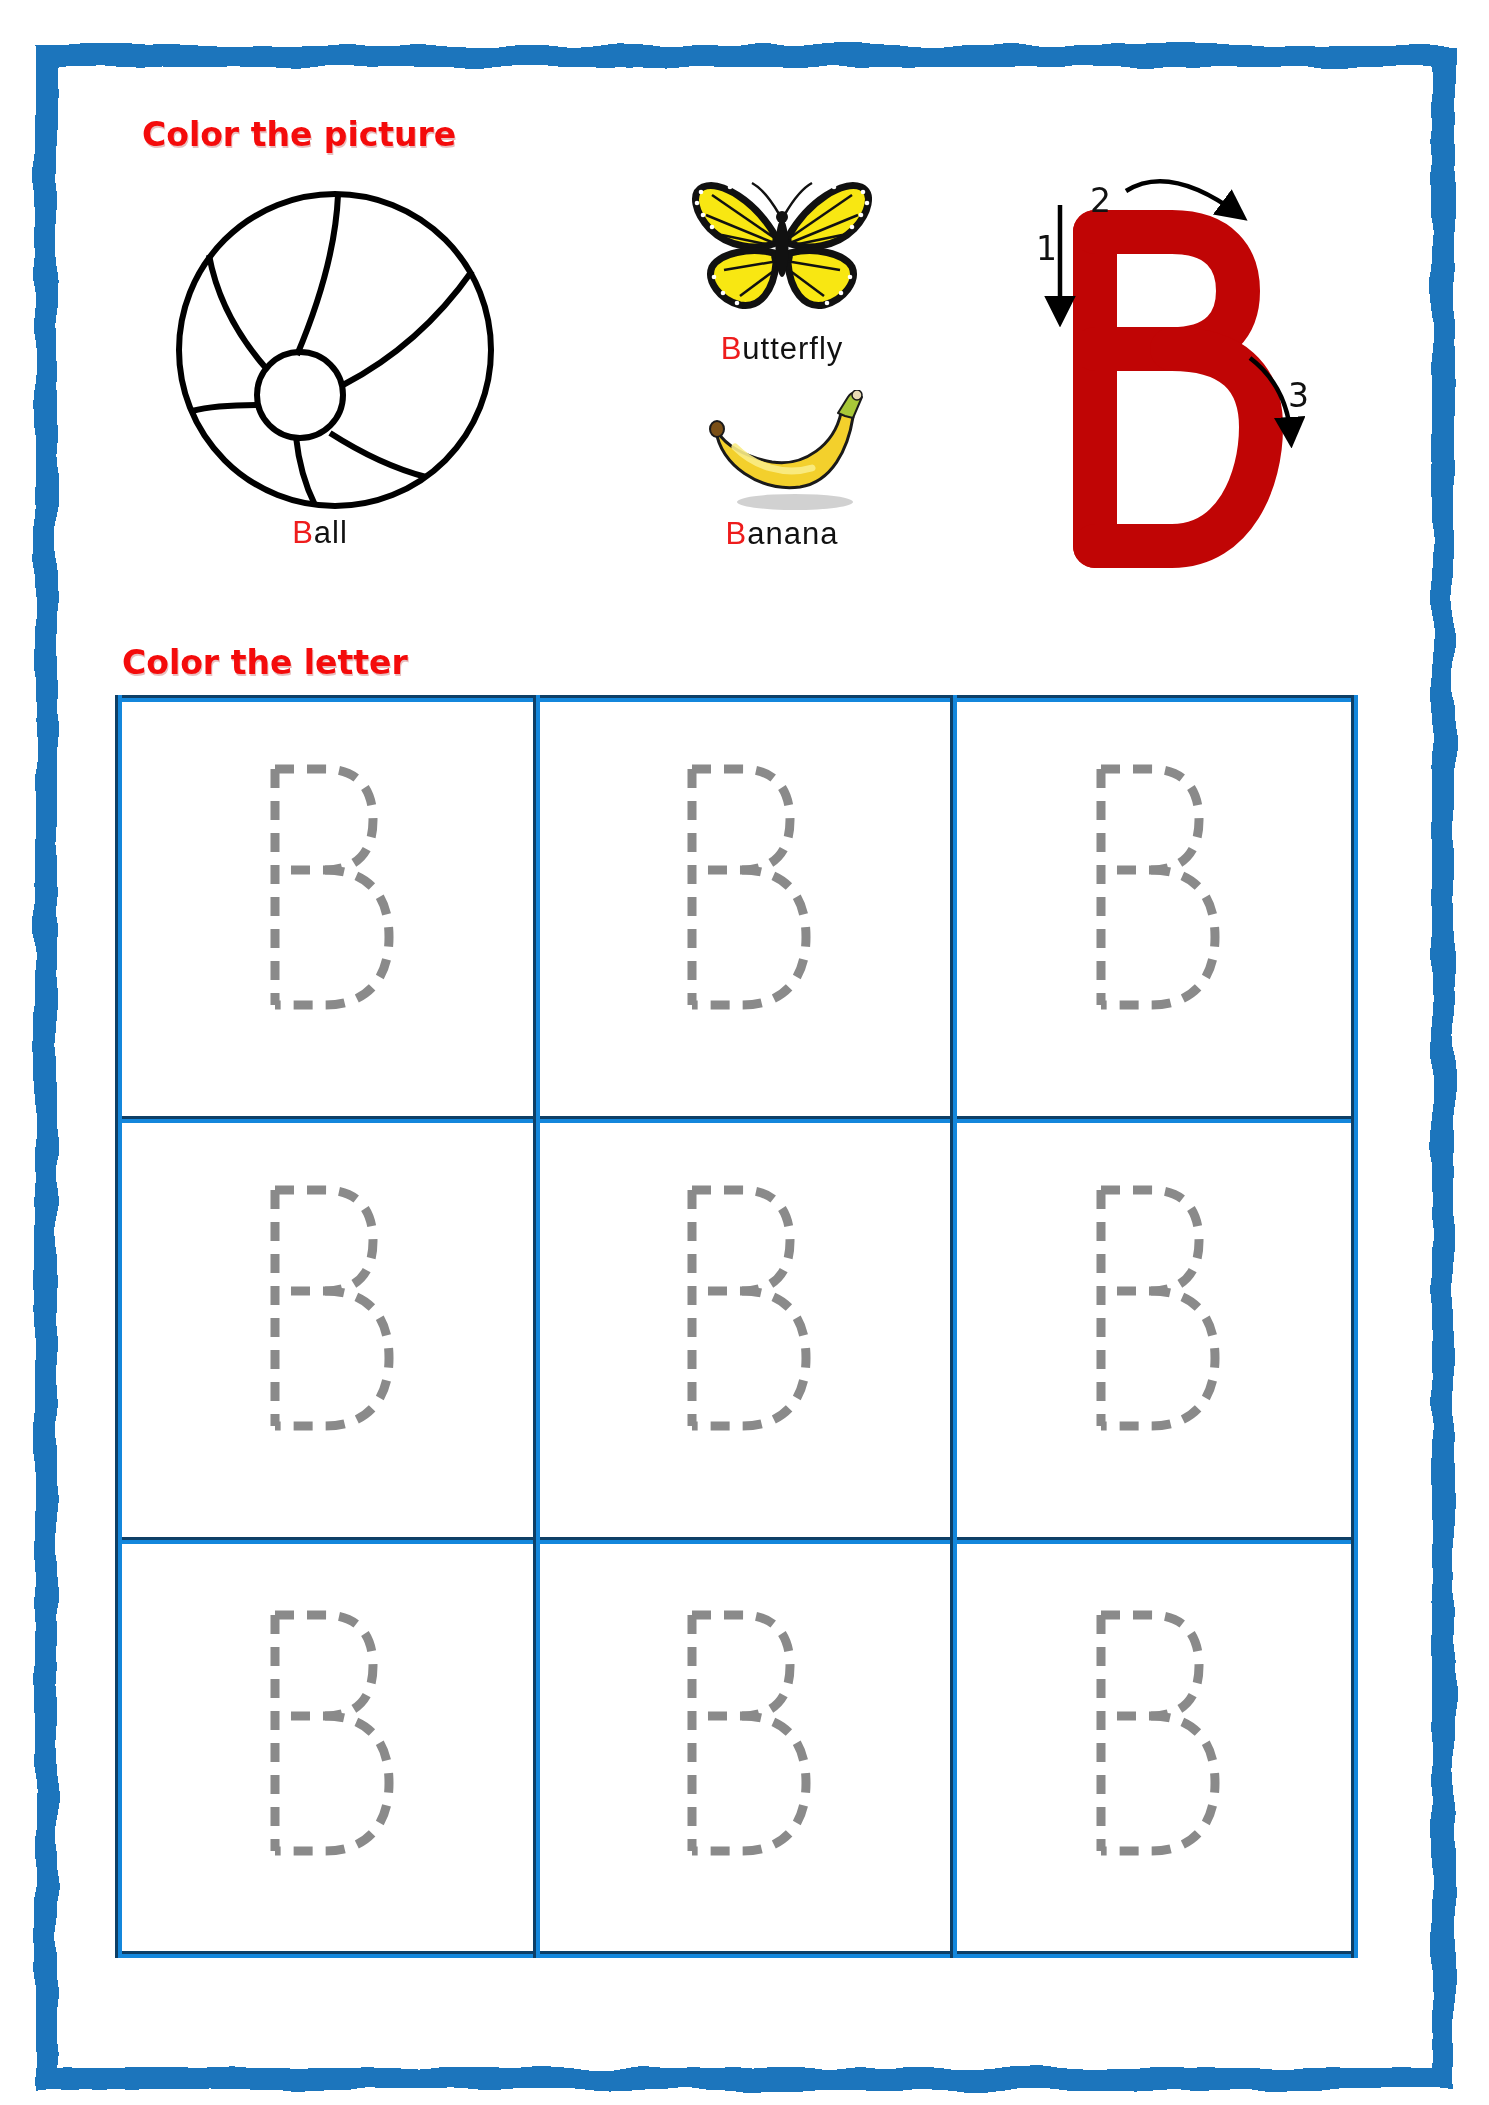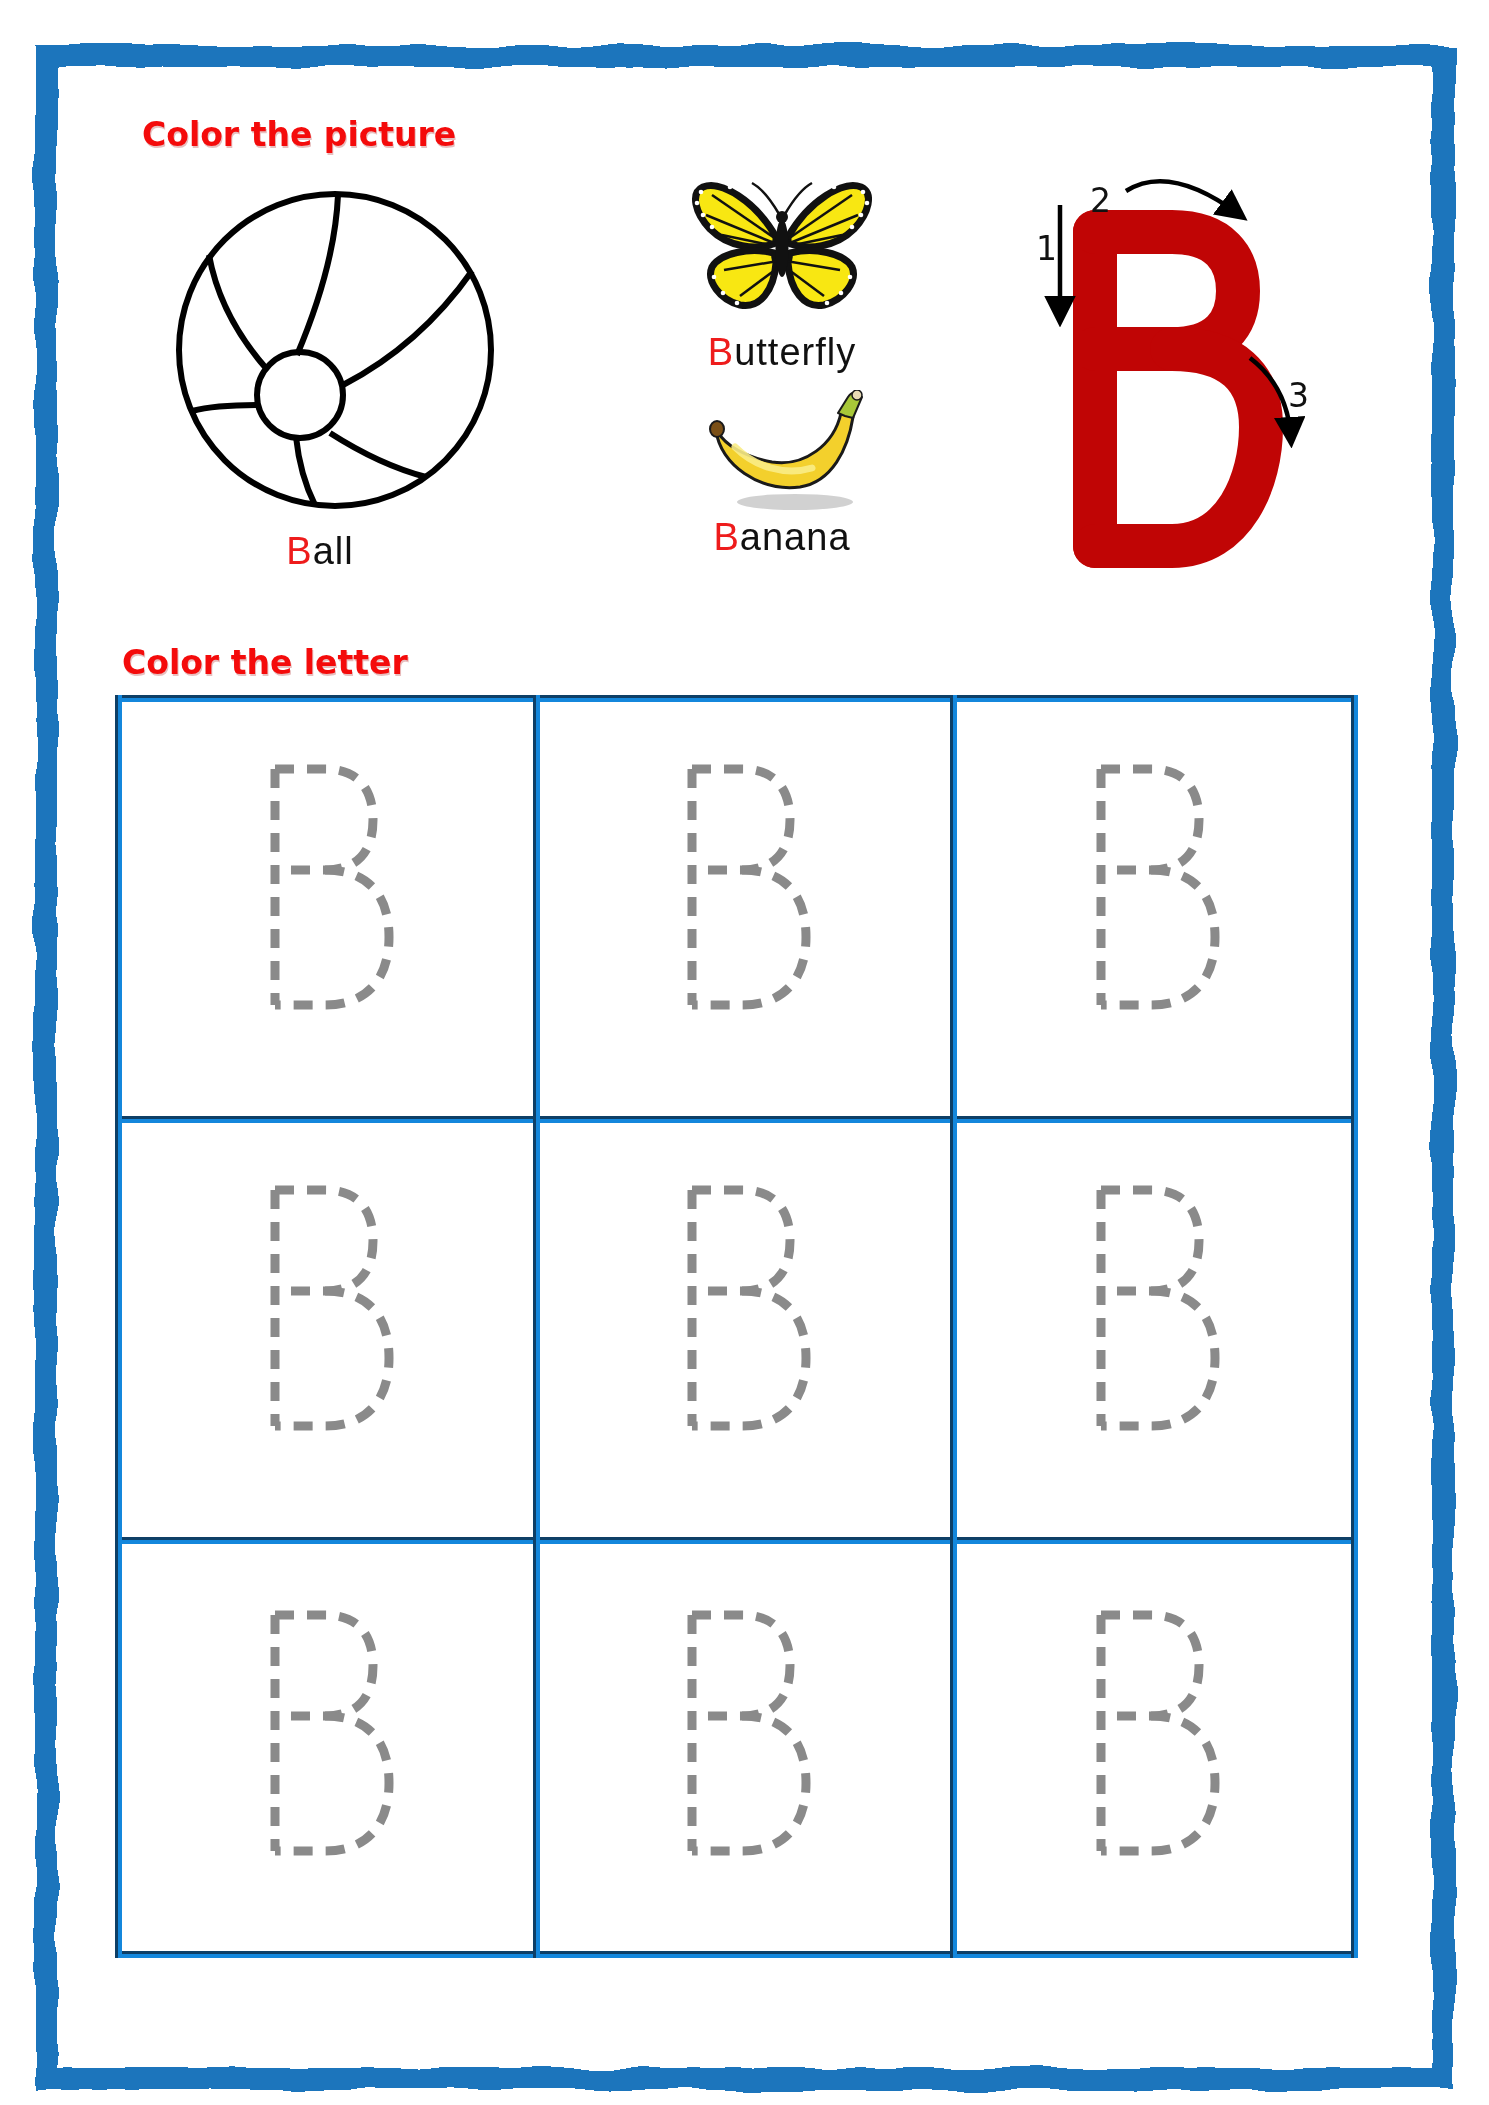--- a/index.html
+++ b/index.html
@@ -1,21 +1,21 @@
 <!DOCTYPE html>
 <html style="--accent-red: #f40b0b; --label-red: #ee1c1c; --letter-red: #c00505; --border-blue: #1b75bc; --grid-blue: #1487dc; --grid-dark: #0e3f66; --trace-gray: #8a8a8a; --butterfly-yellow: #f8e712; --banana-yellow: #f3d02c;"><head>
 <meta charset="utf-8">
 <style>
   html,body{margin:0;padding:0;background:#fff;}
   #page{position:relative;width:1489px;height:2105px;background:#fff;overflow:hidden;
         font-family:"Liberation Sans",sans-serif;margin-top:15px;}
   .abs{position:absolute;}
   .heading{font-family:"DejaVu Sans",sans-serif;font-weight:bold;font-size:33px;
            color:var(--accent-red);text-shadow:1px 2px 0 rgba(160,0,0,.25);white-space:nowrap;}
-  .pic-label{font-size:38px;color:#111;text-align:center;letter-spacing:1px;white-space:nowrap;}
+  .pic-label{font-size:31px;color:#111;text-align:center;letter-spacing:1px;white-space:nowrap;}
   .pic-label .initial{color:var(--label-red);}
   .footer{width:100%;text-align:center;font-size:27px;color:#111;}
   .hline{background:linear-gradient(to bottom,var(--grid-dark) 0 3px,var(--grid-blue) 3px 100%);}
   .vline{background:linear-gradient(to right,var(--grid-dark) 0 3px,var(--grid-blue) 3px 100%);}
   .cell{display:flex;align-items:center;justify-content:center;}
   .trace-b{stroke:var(--trace-gray);stroke-width:9;fill:none;
            stroke-dasharray:19 13;stroke-linecap:butt;}
   .frame-rect{stroke:var(--border-blue);fill:none;}
   .big-b{stroke:var(--letter-red);fill:none;stroke-width:44;stroke-linejoin:round;stroke-linecap:round;}
   .stroke-arrow{stroke:#000;stroke-width:4.5;fill:none;}
@@ -52,21 +52,21 @@
   <svg class="abs" style="left:175px;top:170px" width="322" height="330" viewBox="175 170 322 330">
     <circle class="ink" cx="335" cy="335" r="156" stroke-width="6"></circle>
     <circle class="ink" cx="300" cy="380" r="43" stroke-width="6"></circle>
     <path class="ink" stroke-width="6" d="M297,340 Q335,250 338,180"></path>
     <path class="ink" stroke-width="6" d="M265,352 Q220,300 209,240"></path>
     <path class="ink" stroke-width="6" d="M343,370 Q420,330 472,256"></path>
     <path class="ink" stroke-width="6" d="M330,418 Q380,450 426,462"></path>
     <path class="ink" stroke-width="6" d="M296,422 Q300,460 315,490"></path>
     <path class="ink" stroke-width="6" d="M258,390 Q215,390 192,396"></path>
   </svg>
-  <div class="abs pic-label" style="left:170px;top:515px;width:300px">
+  <div class="abs pic-label" style="left:170px;top:500px;width:300px">
     <span class="initial">B</span><span>all</span>
   </div>
 
   <svg class="abs" style="left:690px;top:155px" width="190" height="150" viewBox="690 155 190 150">
     <g stroke="#111" stroke-width="7" stroke-linejoin="round" fill="var(--butterfly-yellow)">
       <path d="M776,222 C755,185 720,165 703,172 C690,178 695,198 710,214 C728,232 756,236 776,228 Z"></path>
       <path d="M788,222 C809,185 844,165 861,172 C874,178 869,198 854,214 C836,232 808,236 788,228 Z"></path>
       <path d="M774,238 C750,232 720,238 712,252 C706,266 720,285 740,290 C760,294 774,275 776,248 Z"></path>
       <path d="M790,238 C814,232 844,238 852,252 C858,266 844,285 824,290 C804,294 790,275 788,248 Z"></path>
     </g>

